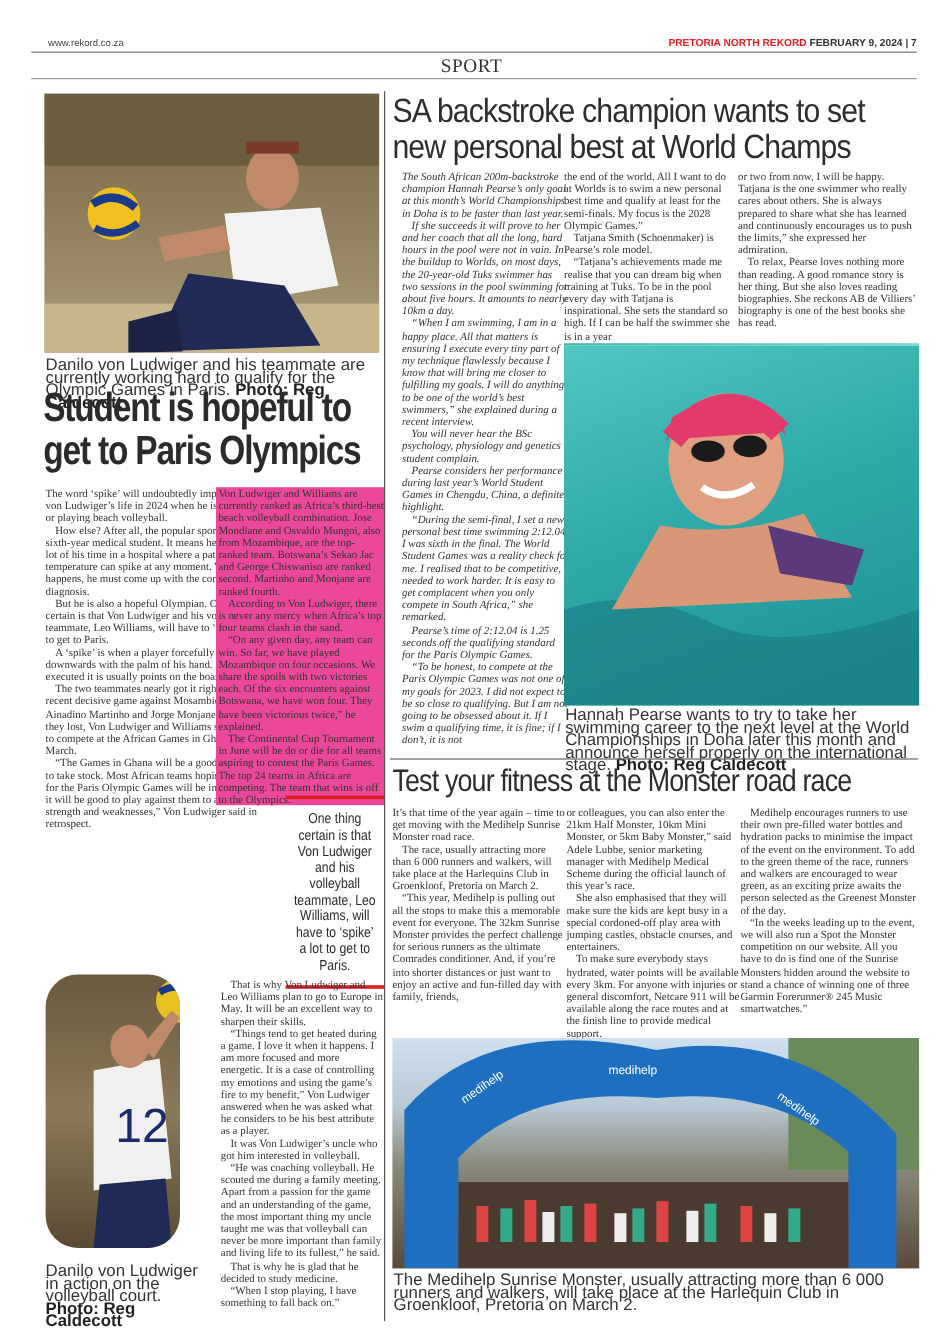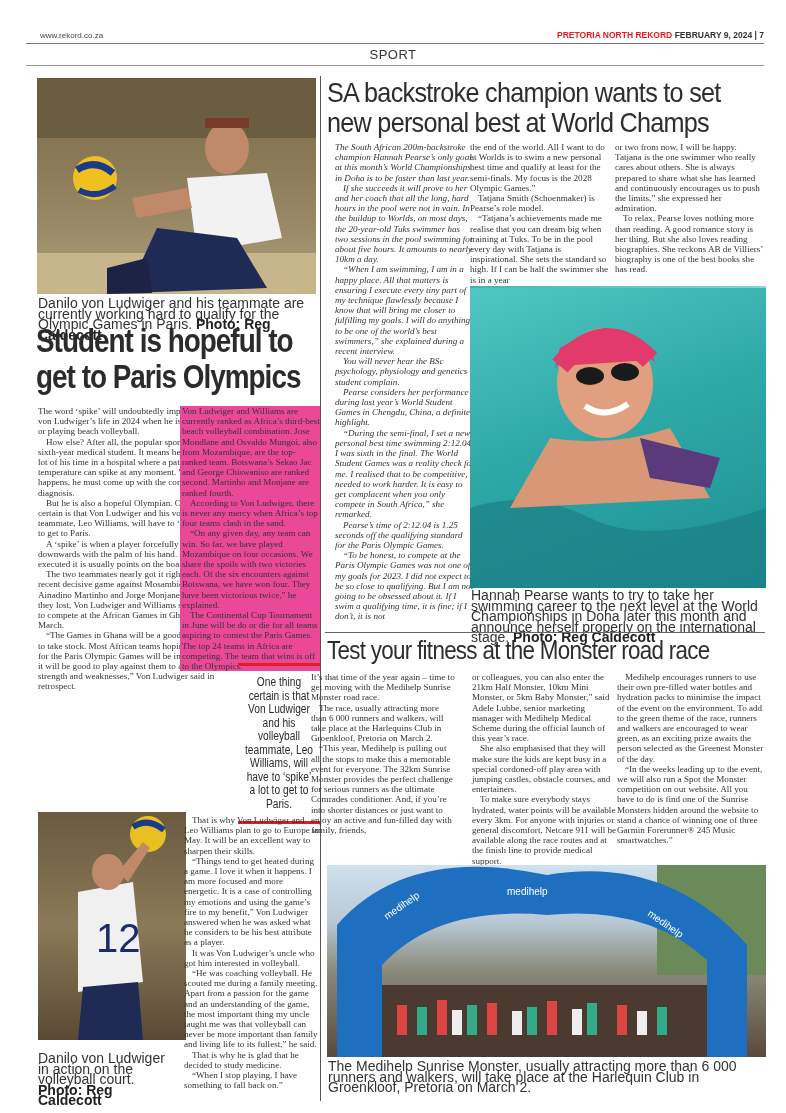--- a/index.html
+++ b/index.html
@@ -3,21 +3,21 @@
 <meta charset="utf-8">
 <style>
   * { box-sizing: border-box; margin: 0; padding: 0; }
   body { width: 786px; height: 1113px; background: #fff; position: relative; overflow: hidden; font-family: "Liberation Serif", serif; color: #333; }
   .abs { position: absolute; }
   .topbar { left: 40px; top: 28px; width: 724px; height: 16px; font-family: "Liberation Sans", sans-serif; font-size: 8px; }
   .site { position: absolute; left: 0; top: 3px; color: #444; }
   .masthead { position: absolute; right: 0; top: 2px; font-weight: bold; font-size: 8.5px; color: #333; }
   .masthead .pub { color: #e31b23; }
   .rule1 { left: 26px; top: 43px; width: 738px; height: 1px; background: #777; }
-  .section { left: 0; width: 786px; top: 47px; text-align: center; font-family: Liberation Sans, sans-serif; font-size: 13px; letter-spacing: 0.5px; color: #333; }
+  .section { left: 0; width: 786px; top: 47px; text-align: center; font-family: Liberation Serif, serif; font-size: 16px; letter-spacing: 0.5px; color: #333; }
   .rule2 { left: 26px; top: 65px; width: 738px; height: 1px; background: #999; }
   .vrule { left: 320px; top: 76px; width: 1px; height: 1025px; background: #555; }
 
   .photo { overflow: hidden; }
   .caption { font-family: "Liberation Sans", sans-serif; font-size: 14px; line-height: 10.5px; color: #333; }
   .caption b { color: #222; }
   .body { font-size: 9.1px; line-height: 10.2px; color: #333; text-align: left; }
   .body p { text-indent: 8px; }
   .body p.first { text-indent: 0; }
 
@@ -94,21 +94,21 @@
   <p>“On any given day, any team can win. So far, we have played Mozambique on four occasions. We share the spoils with two victories each. Of the six encounters against Botswana, we have won four. They have been victorious twice,” he explained.</p>
   <p>The Continental Cup Tournament in June will be do or die for all teams aspiring to contest the Paris Games. The top 24 teams in Africa are competing. The team that wins is off to the Olympics.</p>
 </div>
 
 <div class="abs pull" style="left:238px;width:82px;top:663px;">
   <div class="pull-line"></div>
   <div class="pull-text" style="font-size:12px;line-height:13.5px;">One thing certain is that Von Ludwiger and his volleyball teammate, Leo Williams, will have to ‘spike’ a lot to get to Paris.</div>
   <div class="pull-line"></div>
 </div>
 
-<div class="abs photo" style="left:38px;top:812px;width:148px;height:228px;background:linear-gradient(180deg,#6a5a40 0%,#8a7a58 50%,#5a4a35 100%);">
+<div class="abs photo" style="left:38px;top:812px;width:112px;height:228px;background:linear-gradient(180deg,#6a5a40 0%,#8a7a58 50%,#5a4a35 100%);border-radius:27px;">
   <svg width="134" height="228">
     <circle cx="110" cy="22" r="18" fill="#e8c020"></circle>
     <path d="M95 15 Q110 5 126 18" stroke="#1a3a8a" stroke-width="6" fill="none"></path>
     <path d="M40 80 L95 70 L105 170 L40 180 Z" fill="#f0f0f0"></path>
     <text x="58" y="140" font-size="40" fill="#1a2a6a" font-family="Liberation Sans, sans-serif">12</text>
     <path d="M45 175 L100 170 L105 228 L40 228 Z" fill="#1f2a55"></path>
     <ellipse cx="70" cy="60" rx="16" ry="18" fill="#c08a6a"></ellipse>
     <path d="M80 60 L105 30 L112 36 L90 70 Z" fill="#c08a6a"></path>
   </svg>
 </div>
@@ -168,21 +168,21 @@
   </svg>
 </div>
 <div class="abs caption" style="left:471px;top:590px;width:298px;">
   <span>Hannah Pearse wants to try to take her swimming career to the next level at the World Championships in Doha later this month and announce herself properly on the international stage.</span>
   <b>Photo: Reg Caldecott</b>
 </div>
 
 <div class="abs rule-test"></div>
 <div class="abs h-test">Test your fitness at the Monster road race</div>
 
-<div class="abs body" style="left:311px;top:672px;width:145px;">
+<div class="abs body" style="left:327px;top:672px;width:145px;">
   <p class="first">It’s that time of the year again – time to get moving with the Medihelp Sunrise Monster road race.</p>
   <p>The race, usually attracting more than 6 000 runners and walkers, will take place at the Harlequins Club in Groenkloof, Pretoria on March 2.</p>
   <p>“This year, Medihelp is pulling out all the stops to make this a memorable event for everyone. The 32km Sunrise Monster provides the perfect challenge for serious runners as the ultimate Comrades conditioner. And, if you’re into shorter distances or just want to enjoy an active and fun-filled day with family, friends,</p>
 </div>
 <div class="abs body" style="left:472px;top:672px;width:145px;">
   <p class="first">or colleagues, you can also enter the 21km Half Monster, 10km Mini Monster, or 5km Baby Monster,” said Adele Lubbe, senior marketing manager with Medihelp Medical Scheme during the official launch of this year’s race.</p>
   <p>She also emphasised that they will make sure the kids are kept busy in a special cordoned-off play area with jumping castles, obstacle courses, and entertainers.</p>
   <p>To make sure everybody stays hydrated, water points will be available every 3km. For anyone with injuries or general discomfort, Netcare 911 will be available along the race routes and at the finish line to provide medical support.</p>
 </div>
 <div class="abs body" style="left:617px;top:672px;width:150px;">

